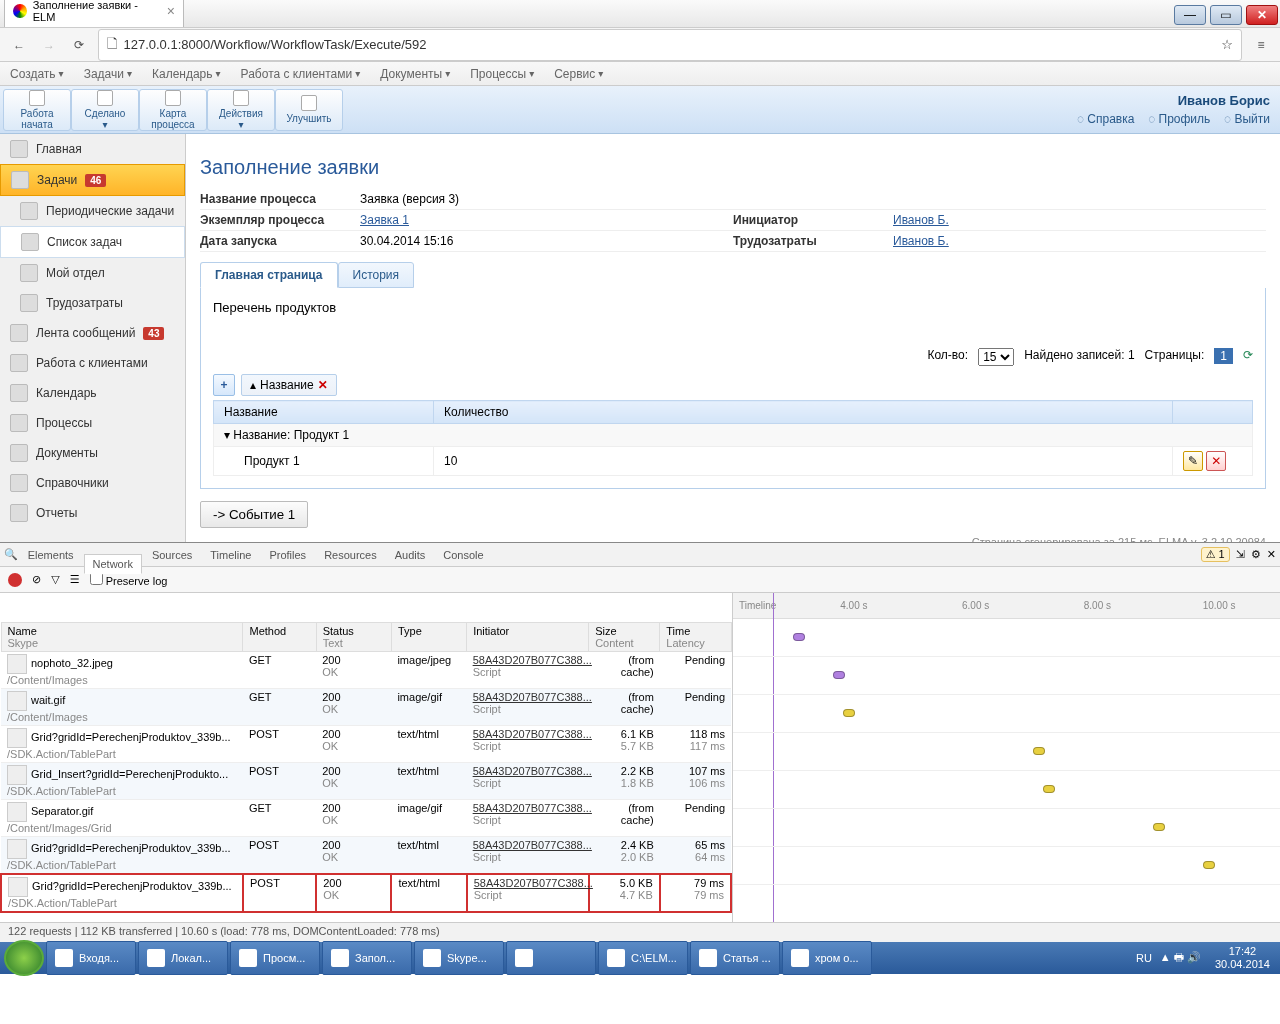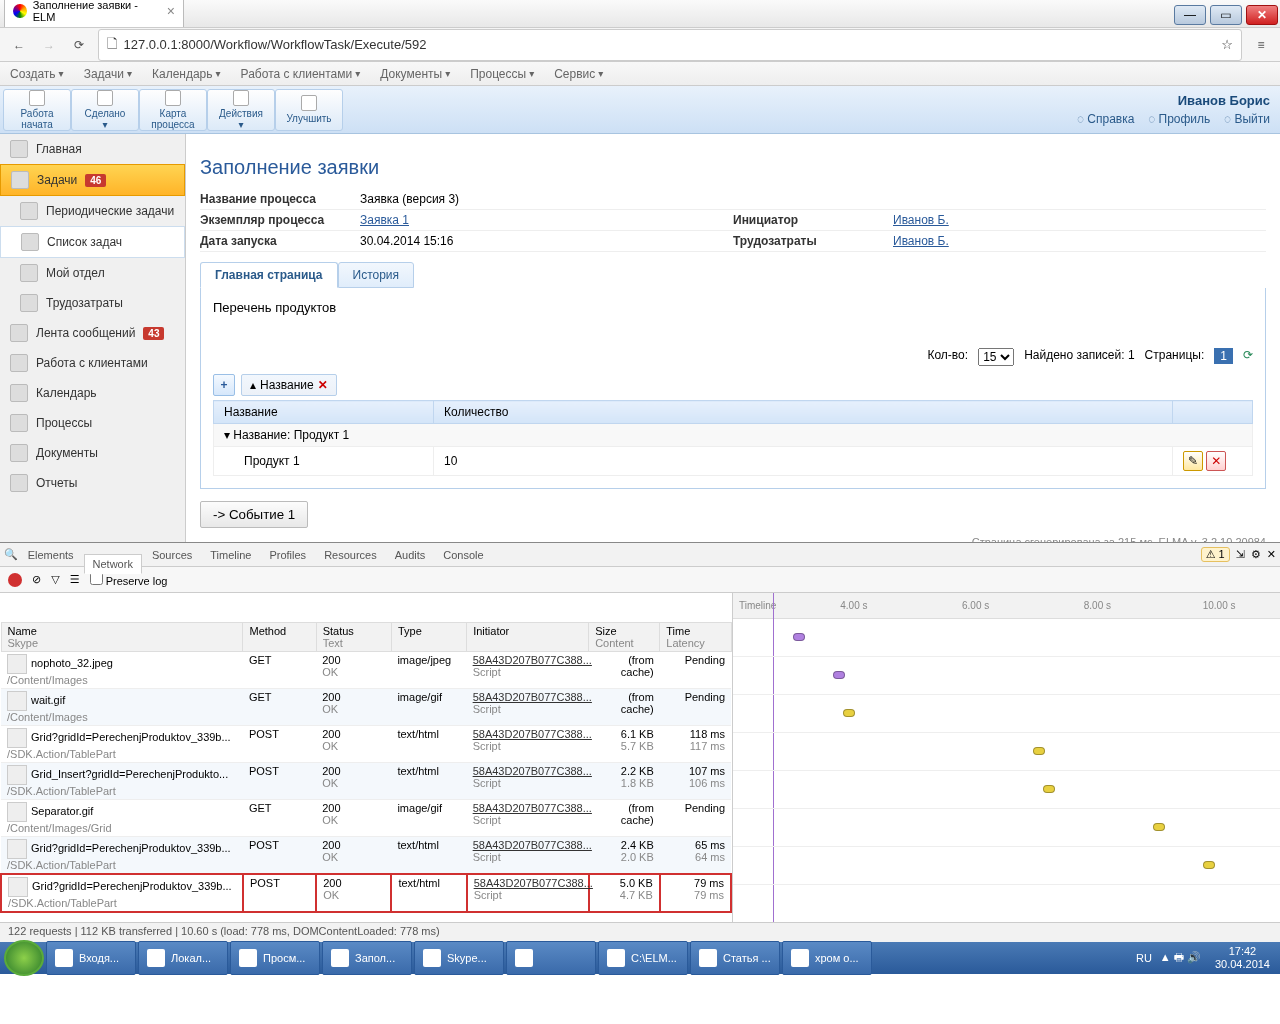--- a/index.html
+++ b/index.html
@@ -226,20 +226,24 @@
         <span class="side-icon"></span>
         <span>Календарь</span>
       </div>
       <div class="side-item">
         <span class="side-icon"></span>
         <span>Процессы</span>
       </div>
       <div class="side-item">
         <span class="side-icon"></span>
         <span>Документы</span>
+      </div>
+      <div class="side-item">
+        <span class="side-icon"></span>
+        <span>Справочники</span>
       </div>
       <div class="side-item">
         <span class="side-icon"></span>
         <span>Отчеты</span>
       </div>
     </div>
   <div class="content">
     <div class="page-title">Заполнение заявки</div>
     <div class="info-row">
         <span class="info-label">Название процесса</span>

